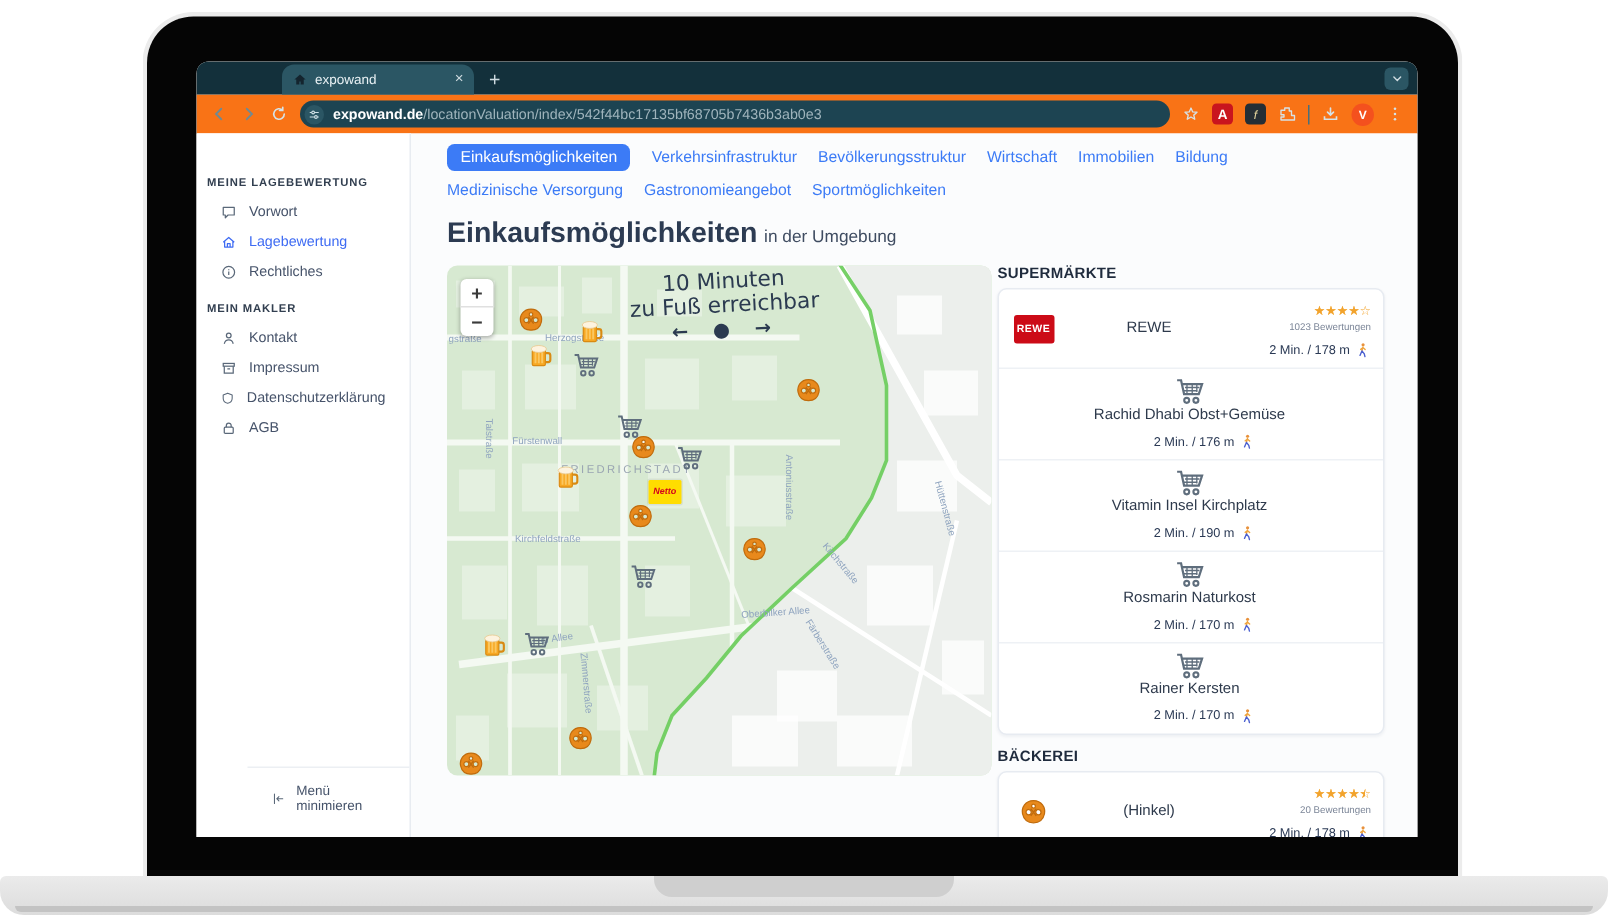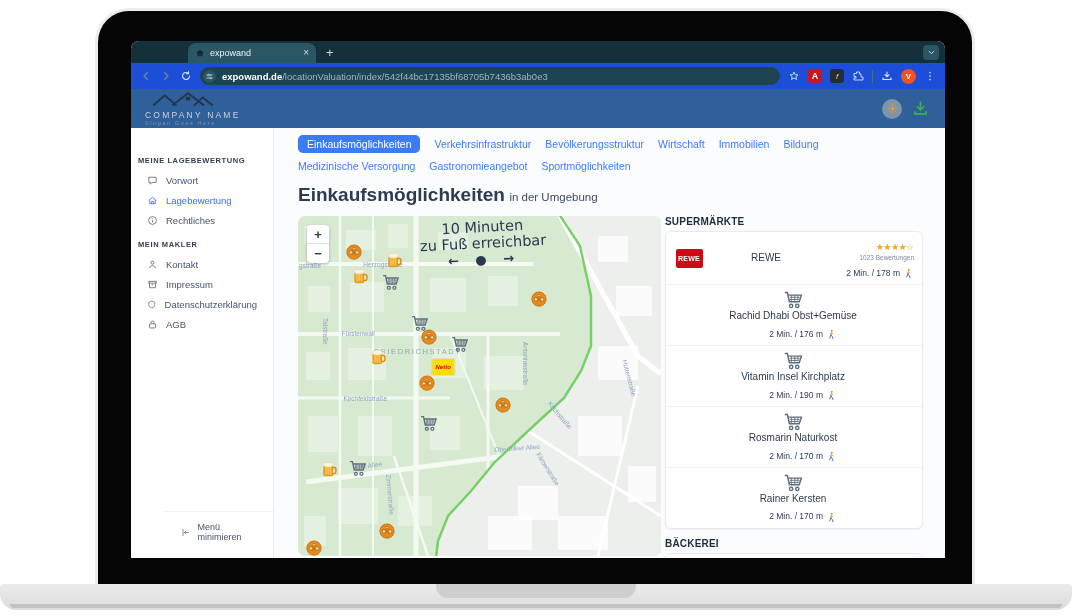--- a/index.html
+++ b/index.html
@@ -17,21 +17,21 @@
   
   .browser { position:absolute; left:33px; top:30px; width:814px; height:517px; background:#fff; border-radius:8px 8px 0 0; overflow:hidden; }
   .tabstrip { height:22px; background:#13303b; display:flex; align-items:flex-end; position:relative; }
   .tab { margin-left:57px; width:128px; height:20px; background:#2b5664; border-radius:8px 8px 0 0;
     display:flex; align-items:center; gap:5px; padding:0 7px; }
   .tab .ttl { color:#e9f1f4; font-size:9px; flex:1; }
   .tab .tab-close { color:#cfdbe0; font-size:10px; line-height:1; cursor:default; }
   .newtab { color:#cfdbe0; font-size:13px; margin:0 0 3px 10px; }
   .tabsearch { position:absolute; right:6px; bottom:3px; width:16px; height:15px; background:#2b5664; border-radius:4px;
     display:flex; align-items:center; justify-content:center; }
-  .toolbar { height:26px; background:#1d4ed8; display:flex; align-items:center; padding:0 9px; gap:8px; }
+  .toolbar { height:26px; background:#f97316; display:flex; align-items:center; padding:0 9px; gap:8px; }
   .nav-ic { width:12px; height:12px; flex:none; }
   .urlbar { flex:1; height:18px; background:#1d4452; border-radius:9px; display:flex; align-items:center; gap:6px; padding:0 4px 0 3px; overflow:hidden; }
   .tunewrap { width:13px; height:13px; border-radius:50%; background:#2b5664; display:flex; align-items:center; justify-content:center; flex:none; }
   .urltext { font-size:9.5px; white-space:nowrap; }
   .urltext .host { color:#fff; font-weight:bold; }
   .urltext .path { color:#9fb4bc; }
   .ext-adobe { width:14px; height:14px; border-radius:3px; background:#c9151e; color:#fff; font-size:9px; font-weight:bold;
     display:flex; align-items:center; justify-content:center; flex:none; }
   .ext-dark { width:14px; height:14px; border-radius:3px; background:#252e35; color:#e8d9a0; font-size:8px; font-style:italic;
     display:flex; align-items:center; justify-content:center; flex:none; }
@@ -270,39 +270,20 @@
         <svg class="nav-ic" stroke="#d6e2e6">
             <use href="#i-tray"></use>
           </svg>
         <span class="avatar">V</span>
         <svg class="nav-ic" fill="#d6e2e6">
             <use href="#i-dots"></use>
           </svg>
       </div>
 
       <div class="site">
-        <div class="site-header">
-          <div class="logo">
-            <svg width="76" height="16">
-                <use href="#i-roofs"></use>
-              </svg>
-            <div class="company">COMPANY NAME</div>
-            <div class="slogan">Slogan Goes Here</div>
-          </div>
-          <div class="hdr-right">
-            <div class="sunbtn">
-              <svg width="13" height="13">
-                  <use href="#i-sun"></use>
-                </svg>
-            </div>
-            <svg width="17" height="17">
-                <use href="#i-download-green"></use>
-              </svg>
-          </div>
-        </div>
 
         <div class="site-body">
           <aside class="sidebar" id="sidebar">
 
             <div class="sb-title">MEINE LAGEBEWERTUNG</div>
               <div class="sb-item">
                 <svg width="11" height="11" fill="none">
                   <use href="#i-chat"></use>
                 </svg>
                 <span>Vorwort</span>

